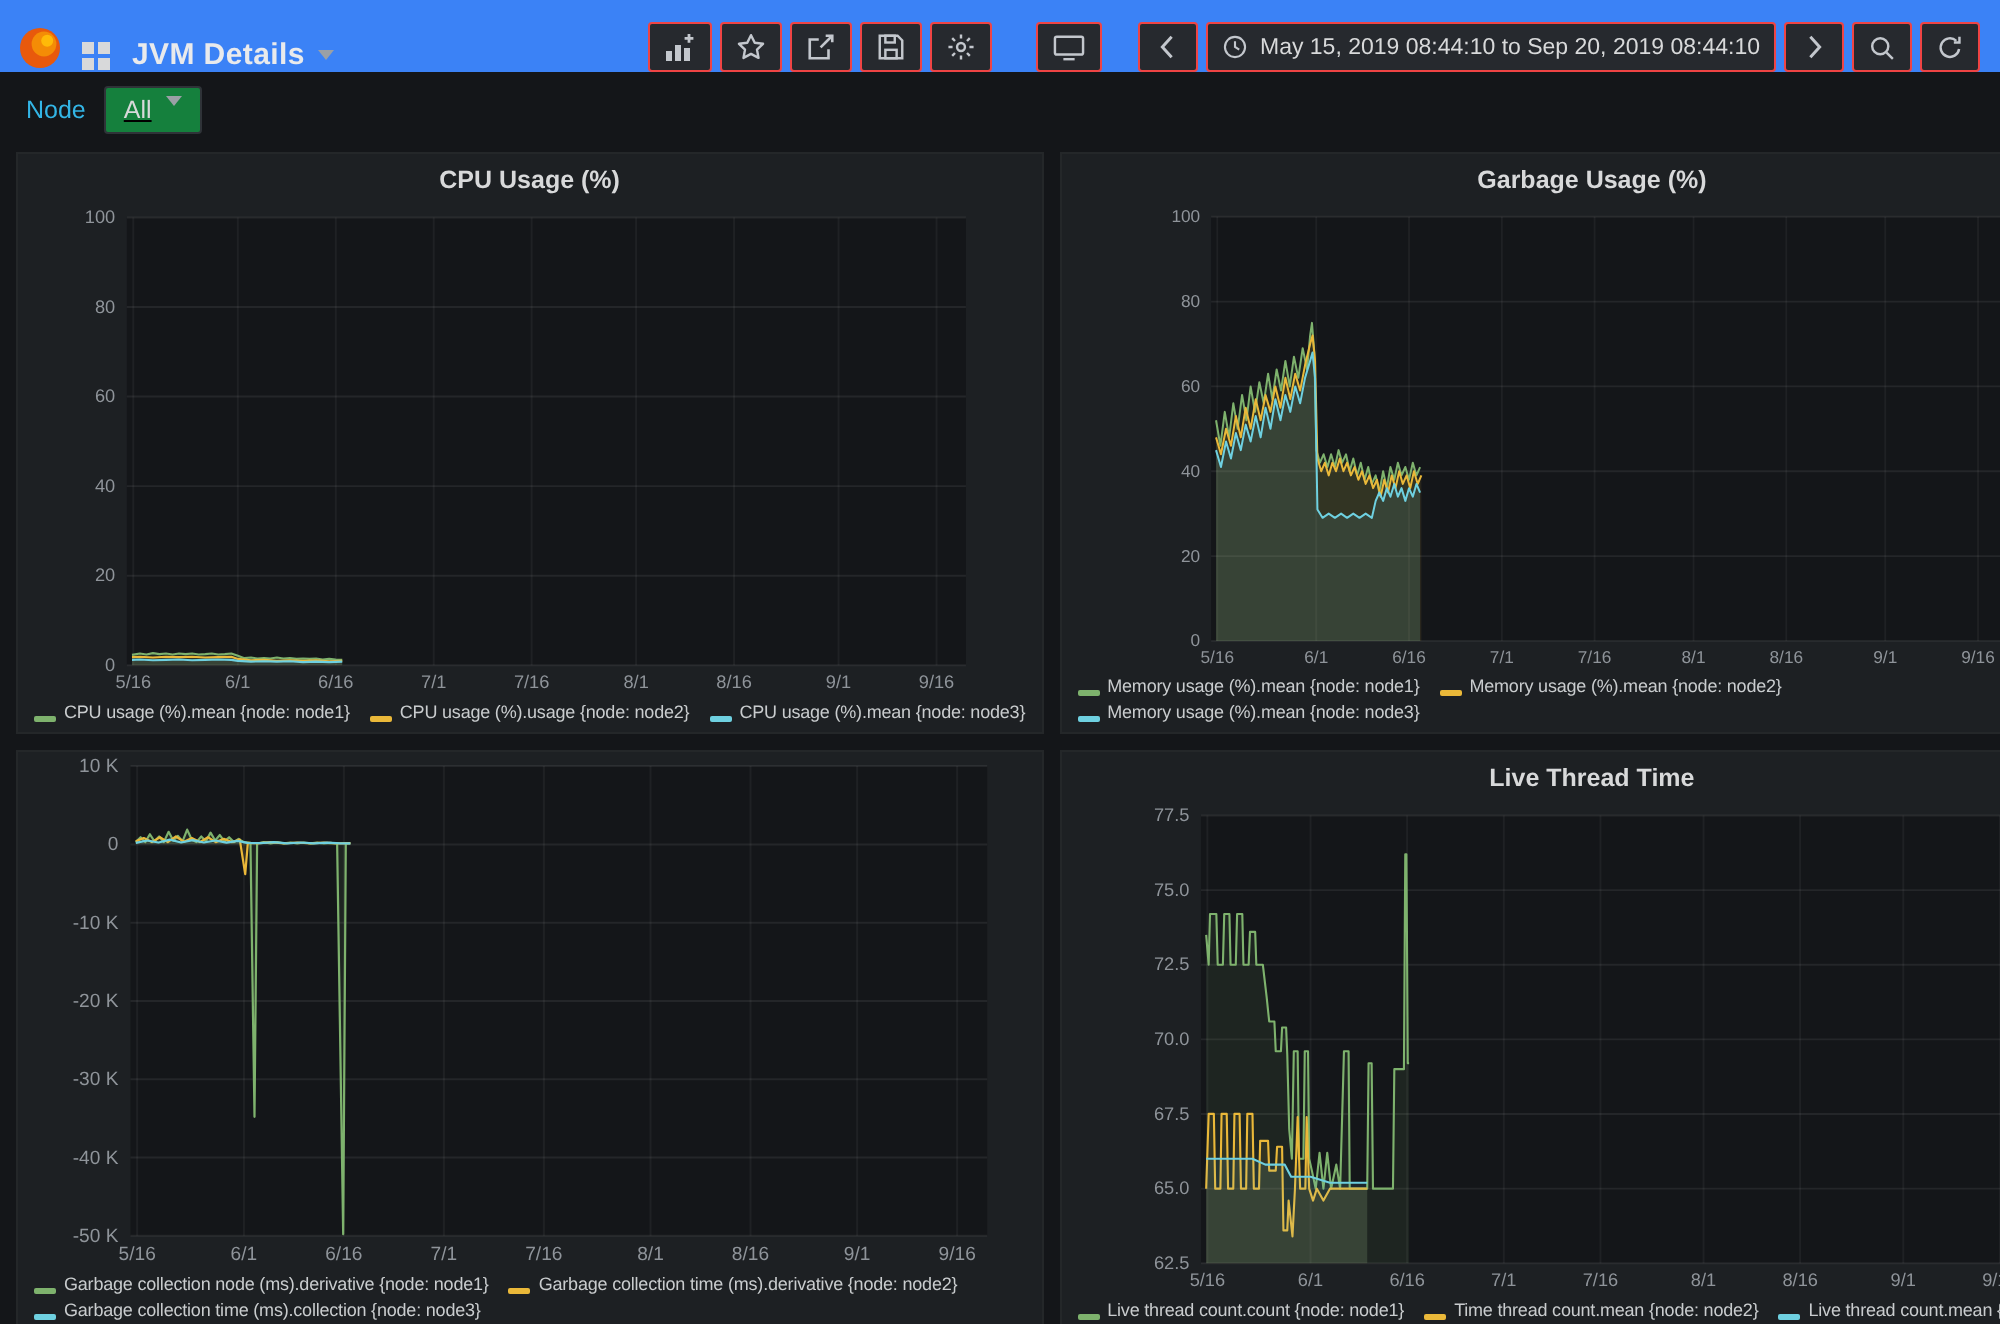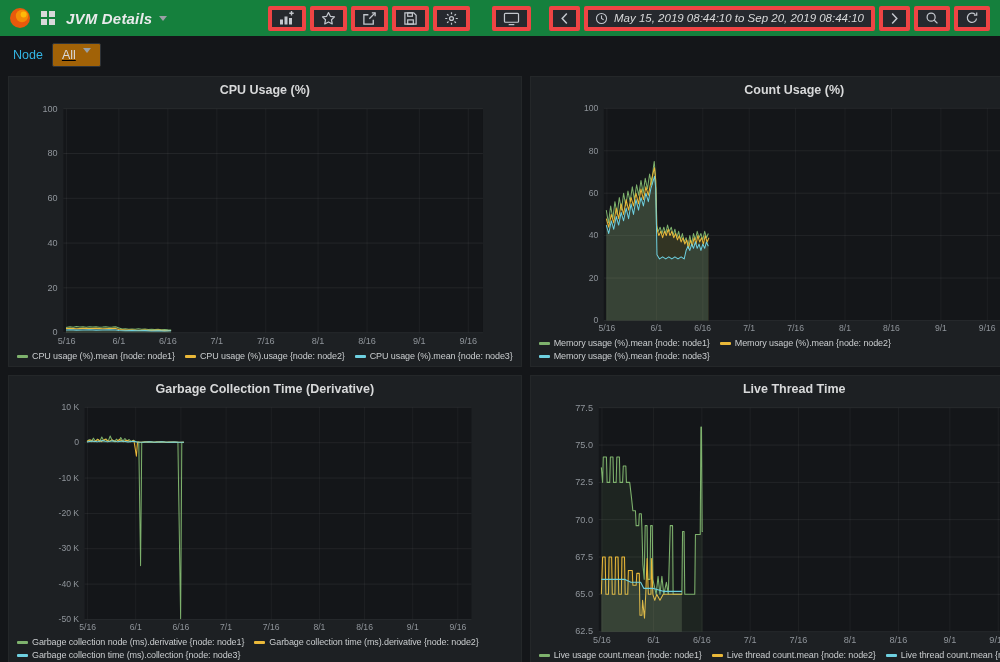--- a/index.html
+++ b/index.html
@@ -1,56 +1,56 @@
 <!DOCTYPE html>
 <html><head>
 <meta charset="utf-8">
 <style>
   * { margin:0; padding:0; box-sizing:border-box; }
   html,body { width:1000px; height:662px; overflow:hidden; background:#141619;
               font-family:"Liberation Sans", sans-serif; }
 
   
-  .navbar { height:36px; display:flex; align-items:center; gap:8px;
-            padding:0 10px 0 8px; background:#15803d;font-style:italic; }
+  .navbar { height:36px; display:flex; align-items:flex-end; gap:8px;
+            padding:0 10px 0 8px; background:#3b82f6; }
   .logo { width:24px; height:24px; display:block; cursor:pointer; }
   .nav-icon-plain { width:16px; height:16px; display:block; cursor:pointer; }
   .title-group { display:flex; align-items:center; gap:7px; cursor:pointer; margin-left:2px; }
   .nav-title { color:#e9eaec; font-size:15px; font-weight:700; letter-spacing:.2px; }
   .caret { width:0; height:0; border-left:4px solid transparent; border-right:4px solid transparent;
            border-top:5px solid #9aa0a6; display:inline-block; }
   .nav-right { margin-left:auto; display:flex; align-items:center; gap:4px; }
   .nav-btn { height:25px; min-width:30px; padding:0 7px; display:flex; align-items:center;
-             justify-content:center; gap:6px; background:#26292e; border:4px solid #ef4444;
+             justify-content:center; gap:6px; background:#26292e; border:1px solid #ef4444;
              border-radius:2px; color:#c3c7cd; cursor:pointer; }
   .nav-btn svg { display:block; }
   .spacer-sm { width:10px; } .spacer-md { width:14px; }
   .time-label { font-size:11.5px; color:#d8d9da; white-space:nowrap; }
 
   
   .submenu { height:38px; display:flex; align-items:center; gap:9px; padding:0 13px; }
   .var-label { color:#33b5e5; font-size:12.5px;text-align:right; }
-  .var-dd { display:flex; align-items:flex-start; gap:7px; background:#a16207;
+  .var-dd { display:flex; align-items:flex-start; gap:7px; background:#15803d;
             border:1px solid #2f3338; border-radius:2px; padding:4px 9px; cursor:pointer;text-decoration:underline; }
   .var-value { color:#d8d9da; font-size:12.5px; }
 
   
   .dashboard { height:588px; padding:2px 8px 8px; display:grid; gap:8px;
                grid-template-columns:1fr 1fr; grid-template-rows:291px 291px; }
   .panel { background:#1d2023; display:flex; flex-direction:column; min-height:0;
            border:1px solid rgba(255,255,255,0.03); }
   .panel-header { flex:none; height:25px; display:flex; align-items:center; justify-content:center; }
   .panel-title { font-size:12.5px; font-weight:700; color:#d8d9da; cursor:pointer; }
   .plot-wrap { flex:1 1 auto; min-height:0; margin:0 6px; position:relative; }
   svg.chart { position:absolute; left:0; top:0; width:100%; height:100%; cursor:crosshair; }
   svg.chart text { font-family:"Liberation Sans", sans-serif; font-size:9.5px; fill:#8f949a; }
 
   .legend { flex:none; padding:3px 8px 5px; display:flex; flex-direction:column; gap:3px; }
   .legend-row { display:flex; gap:10px; align-items:center; overflow:hidden; white-space:nowrap; }
-  .legend-item { display:inline-flex; align-items:center; gap:4px; font-size:9px;
+  .legend-item { display:inline-flex; align-items:flex-end; gap:4px; font-size:9px;
                  letter-spacing:-0.1px; color:#c9ccce; cursor:pointer; white-space:nowrap; }
   .legend-mark { width:11px; height:3px; border-radius:1px; display:inline-block; flex:none; }
 </style>
 </head>
 <body>
 
 <header class="navbar">
   <svg class="logo" viewBox="0 0 24 24">
     <circle cx="12" cy="12" r="10" fill="#e8590c"></circle>
     <circle cx="14" cy="10" r="6.2" fill="#f48c06"></circle>
@@ -211,21 +211,21 @@
           <span class="legend-item">
             <span class="legend-mark" style="background: rgb(110, 208, 224);"></span>
             <span>CPU usage (%).mean {node: node3}</span>
           </span>
         </div>
       </div>
   </section>
 
   <section class="panel">
     <div class="panel-header">
-      <span class="panel-title">Count Usage (%)</span>
+      <span class="panel-title">Garbage Usage (%)</span>
     </div>
     <div class="plot-wrap">
       <svg class="chart" viewBox="0 0 474 256">
           <rect x="27.4" y="7" width="436.6" height="233" fill="#141619"></rect>
           <line x1="30.797665369649806" y1="7" x2="30.797665369649806" y2="240" stroke="rgba(255,255,255,0.05)"></line>
           <text x="30.797665369649806" y="252" text-anchor="middle">5/16</text>
           <line x1="85.16031128404668" y1="7" x2="85.16031128404668" y2="240" stroke="rgba(255,255,255,0.05)"></line>
           <text x="85.16031128404668" y="252" text-anchor="middle">6/1</text>
           <line x1="136.1252918287938" y1="7" x2="136.1252918287938" y2="240" stroke="rgba(255,255,255,0.05)"></line>
           <text x="136.1252918287938" y="252" text-anchor="middle">6/16</text>
@@ -275,23 +275,20 @@
         <div class="legend-row">
           <span class="legend-item">
             <span class="legend-mark" style="background: rgb(110, 208, 224);"></span>
             <span>Memory usage (%).mean {node: node3}</span>
           </span>
         </div>
       </div>
   </section>
 
   <section class="panel">
-    <div class="panel-header">
-      <span class="panel-title">Garbage Collection Time (Derivative)</span>
-    </div>
     <div class="plot-wrap">
       <svg class="chart" viewBox="0 0 474 256">
           <rect x="39" y="7" width="425" height="233" fill="#141619"></rect>
           <line x1="42.30739299610895" y1="7" x2="42.30739299610895" y2="240" stroke="rgba(255,255,255,0.05)"></line>
           <text x="42.30739299610895" y="252" text-anchor="middle">5/16</text>
           <line x1="95.22568093385215" y1="7" x2="95.22568093385215" y2="240" stroke="rgba(255,255,255,0.05)"></line>
           <text x="95.22568093385215" y="252" text-anchor="middle">6/1</text>
           <line x1="144.8365758754864" y1="7" x2="144.8365758754864" y2="240" stroke="rgba(255,255,255,0.05)"></line>
           <text x="144.8365758754864" y="252" text-anchor="middle">6/16</text>
           <line x1="194.4474708171206" y1="7" x2="194.4474708171206" y2="240" stroke="rgba(255,255,255,0.05)"></line>
@@ -392,25 +389,25 @@
           <path d="M35.9 201.2L37.2 162.3L39.9 162.3L40.6 201.2L43.3 201.2L43.9 162.3L46.6 162.3L47.3 201.2L50.0 201.2L50.6 162.3L53.3 162.3L54.0 201.2L56.7 201.2L57.3 162.3L60.0 162.3L60.7 201.2L63.4 201.2L64.0 176.3L68.1 176.3L68.7 191.8L72.1 191.8L72.8 179.4L75.4 179.4L76.1 222.9L78.1 222.9L78.8 207.4L80.8 226.0L82.1 201.2L83.5 163.9L84.8 201.2L87.5 201.2L88.2 163.9L89.5 201.2L91.5 207.4L93.5 201.2L96.9 207.4L100.3 201.2L103.6 201.2L107.0 201.2L110.3 201.2L113.7 201.2L117.0 201.2L119.7 201.2L119.7 240.0L35.9 240.0Z" fill="#EAB839" fill-opacity="0.1" stroke="none"></path>
           <path d="M35.9 201.2L37.2 162.3L39.9 162.3L40.6 201.2L43.3 201.2L43.9 162.3L46.6 162.3L47.3 201.2L50.0 201.2L50.6 162.3L53.3 162.3L54.0 201.2L56.7 201.2L57.3 162.3L60.0 162.3L60.7 201.2L63.4 201.2L64.0 176.3L68.1 176.3L68.7 191.8L72.1 191.8L72.8 179.4L75.4 179.4L76.1 222.9L78.1 222.9L78.8 207.4L80.8 226.0L82.1 201.2L83.5 163.9L84.8 201.2L87.5 201.2L88.2 163.9L89.5 201.2L91.5 207.4L93.5 201.2L96.9 207.4L100.3 201.2L103.6 201.2L107.0 201.2L110.3 201.2L113.7 201.2L117.0 201.2L119.7 201.2" fill="none" stroke="#EAB839" stroke-width="1.1" stroke-linejoin="round"></path>
           <path d="M35.9 185.6L46.6 185.6L60.0 185.6L66.7 188.7L76.8 188.7L80.1 195.0L90.2 195.0L100.3 198.1L110.3 198.1L119.7 198.1L119.7 240.0L35.9 240.0Z" fill="#6ED0E0" fill-opacity="0.1" stroke="none"></path>
           <path d="M35.9 185.6L46.6 185.6L60.0 185.6L66.7 188.7L76.8 188.7L80.1 195.0L90.2 195.0L100.3 198.1L110.3 198.1L119.7 198.1" fill="none" stroke="#6ED0E0" stroke-width="1.1" stroke-linejoin="round"></path>
         </svg>
     </div>
     <div class="legend">
         <div class="legend-row">
           <span class="legend-item">
             <span class="legend-mark" style="background: rgb(126, 178, 109);"></span>
-            <span>Live usage count.mean {node: node1}</span>
+            <span>Live thread count.count {node: node1}</span>
           </span>
           <span class="legend-item">
             <span class="legend-mark" style="background: rgb(234, 184, 57);"></span>
-            <span>Live thread count.mean {node: node2}</span>
+            <span>Time thread count.mean {node: node2}</span>
           </span>
           <span class="legend-item">
             <span class="legend-mark" style="background: rgb(110, 208, 224);"></span>
             <span>Live thread count.mean {node: node3}</span>
           </span>
         </div>
       </div>
   </section>
 
 </main>

